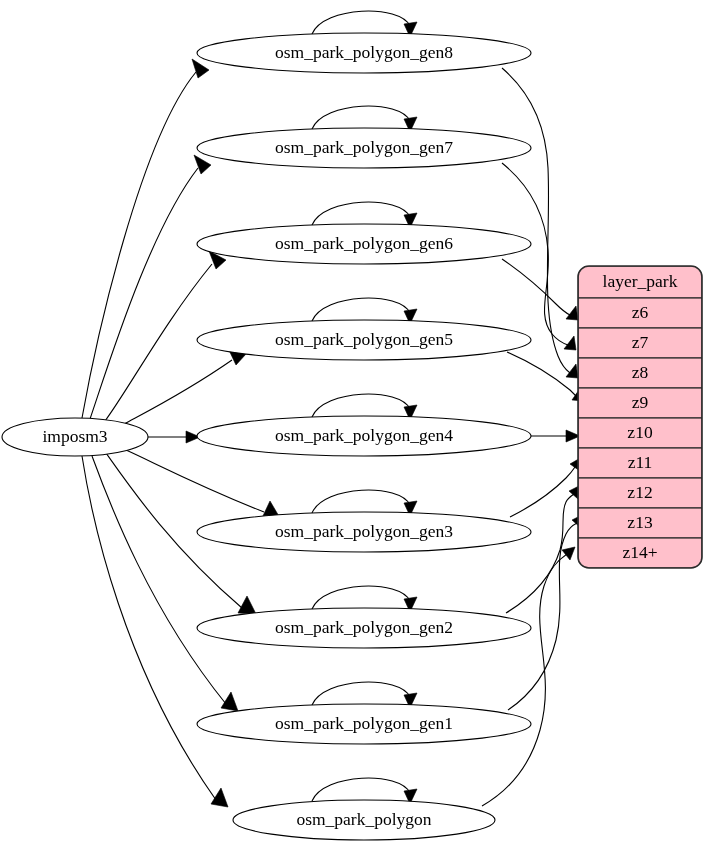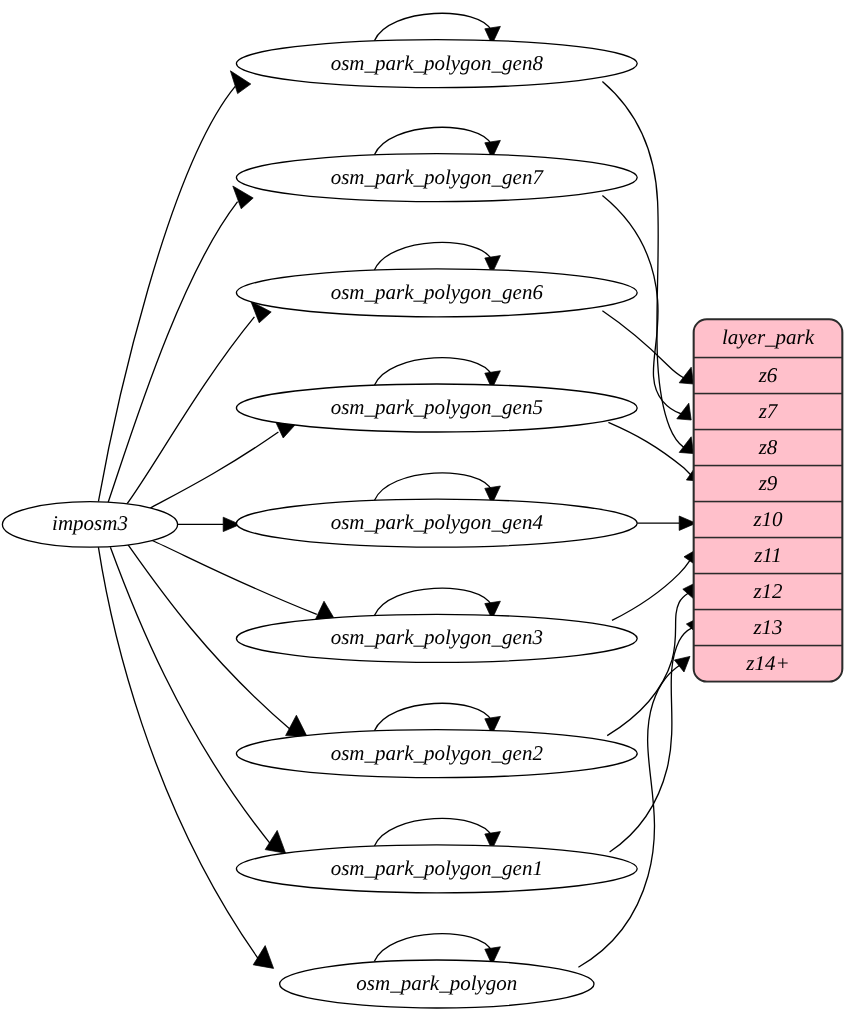--- a/index.html
+++ b/index.html
@@ -10,21 +10,20 @@
   body {
     width: 707px;
     height: 851px;
     font-family: "Liberation Serif", "DejaVu Serif", serif;
     overflow: hidden;
   }
   #graph-root {
     position: relative;
     width: 666px;
     height: 851px;
-    font-style: italic;
   }
   svg#graph-canvas {
     display: block;
     width: 707px;
     height: 851px;
   }
   .node-ellipse {
     fill: #ffffff;
     stroke: #000000;
     stroke-width: 1.1px;

